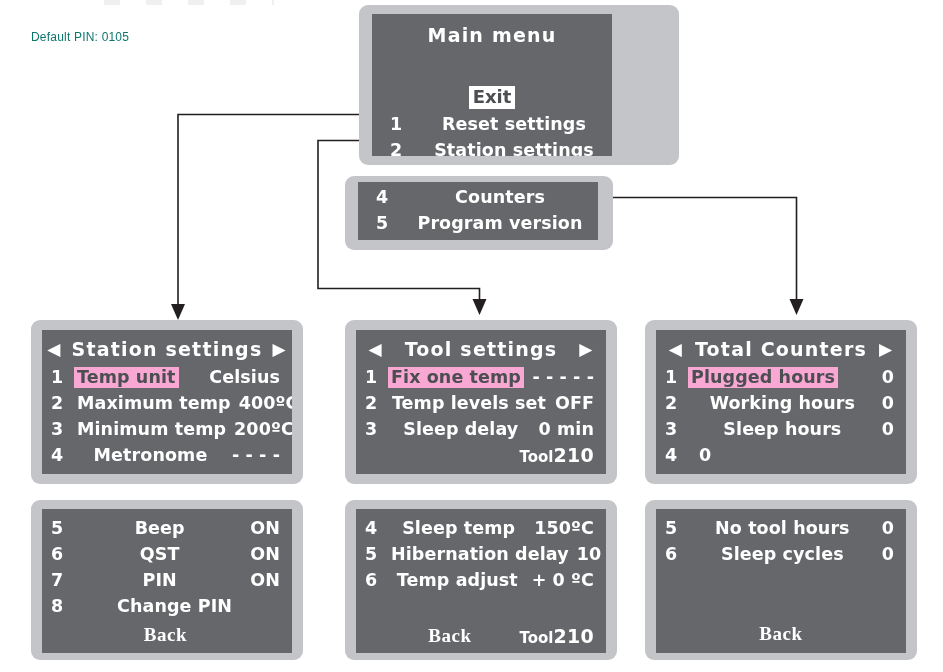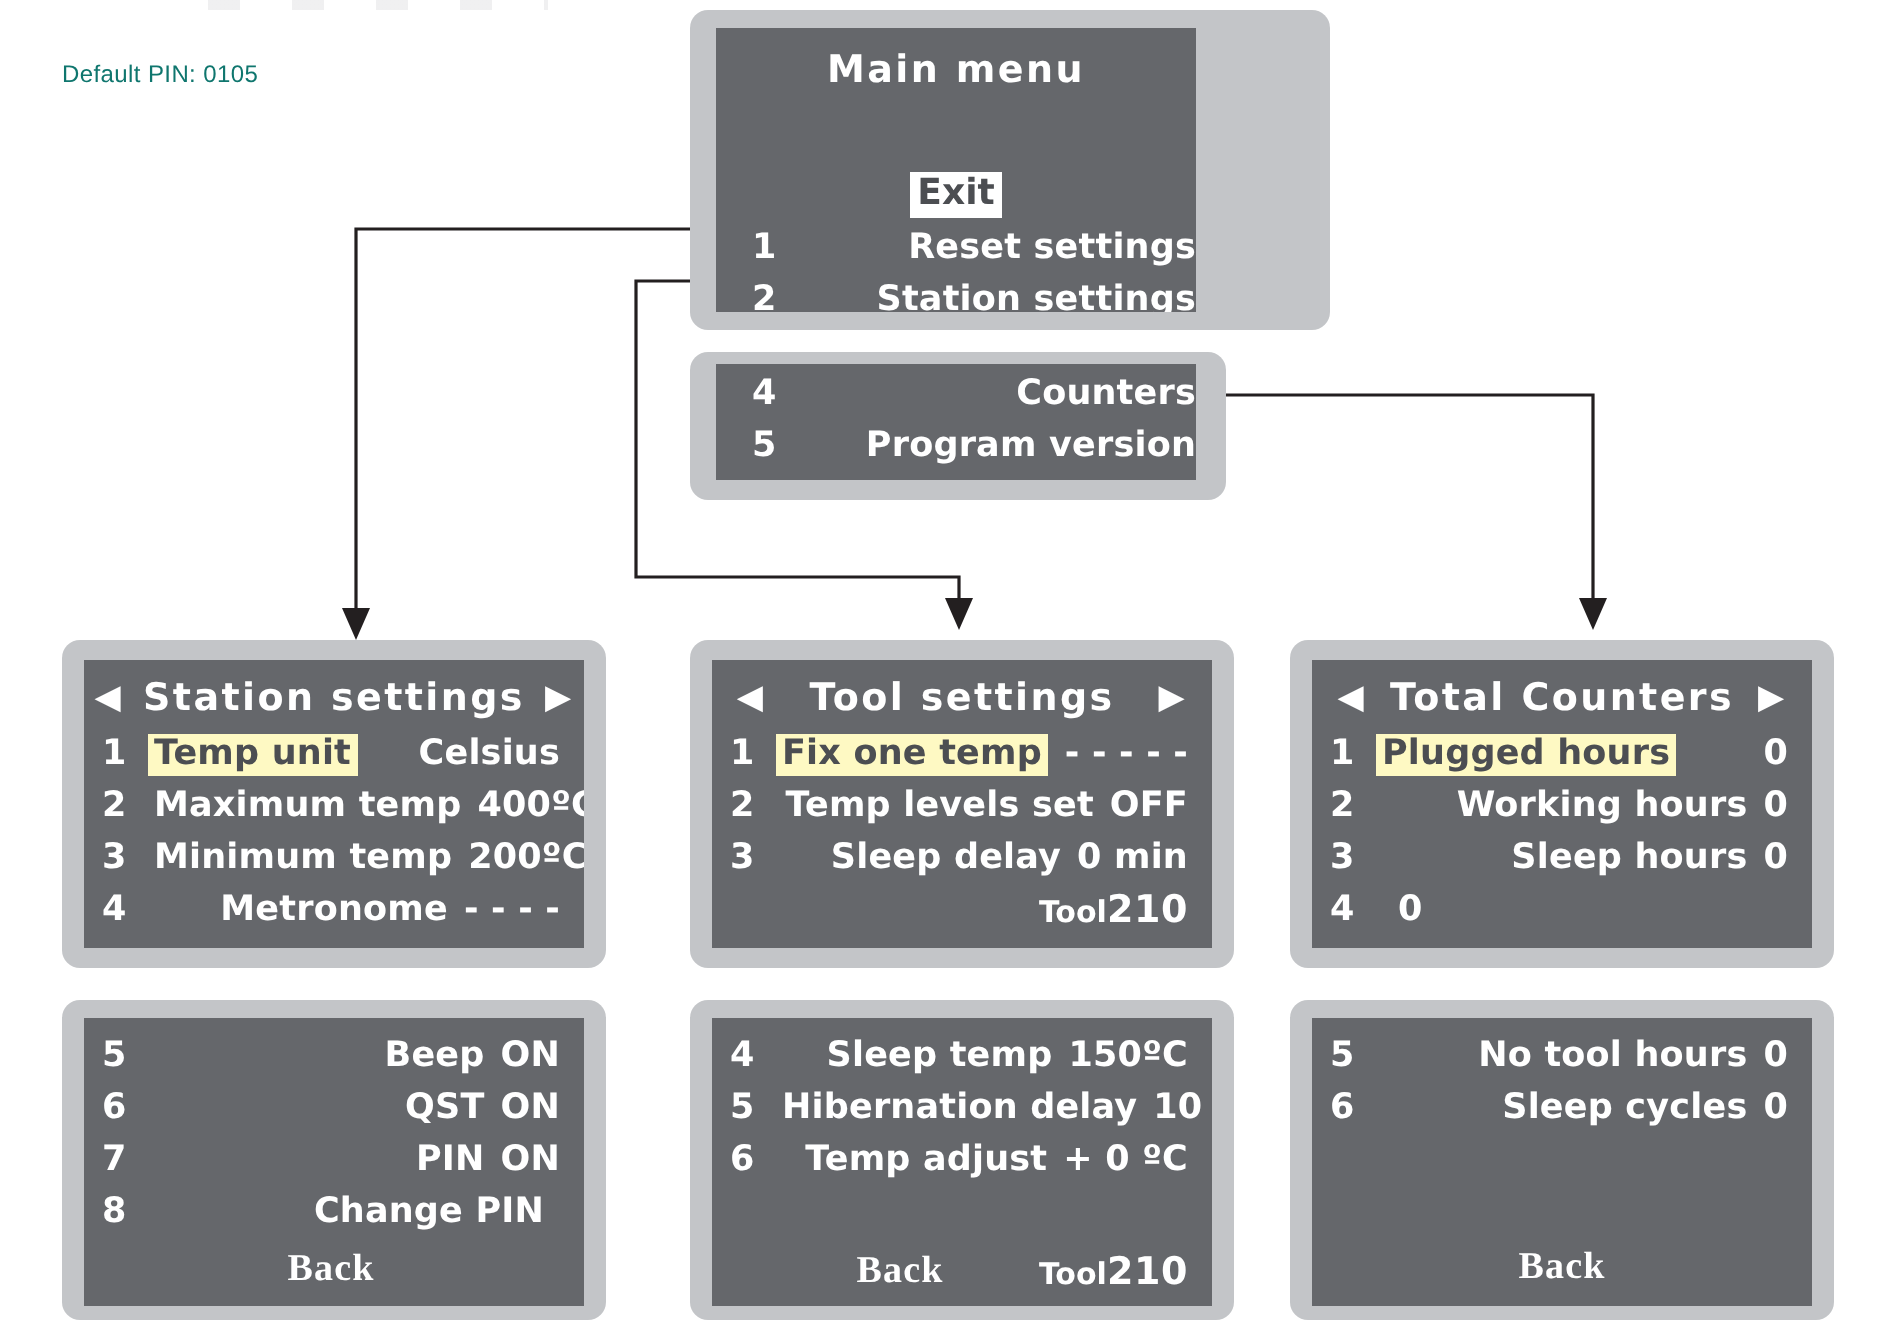--- a/index.html
+++ b/index.html
@@ -54,28 +54,28 @@
     height: 26px;
   }
   .row .num {
     width: 26px;
     flex: 0 0 26px;
     text-align: left;
     font-weight: bold;
   }
   .row .lbl {
     flex: 1 1 auto;
-    text-align: right;
+    text-align: center;
   }
   .row .val {
     flex: 0 0 auto;
     padding-left: 8px;
   }
   .row .lbl.hl {
-    background: #fef9c3;
+    background: #f9a8d4;
     color: #4c4e52;
     display: inline-block;
     flex: 0 0 auto;
     padding: 1px 3px 2px 3px;
     margin-left: -3px;
     line-height: 18px;
   }
 
   .title {
     color: #ffffff;
@@ -159,21 +159,21 @@
     <path d="M362,140.5 L318,140.5 L318,288.5 L479.5,288.5 L479.5,300"></path>
     <path d="M492,197.5 L796.5,197.5 L796.5,300"></path>
   </g>
   <g fill="#231f20" stroke="none">
     <polygon points="171,304 185,304 178,320"></polygon>
     <polygon points="472.5,299 486.5,299 479.5,315"></polygon>
     <polygon points="789.5,299 803.5,299 796.5,315"></polygon>
   </g>
 </svg>
 
-<div class="panel" style="left:345px; top:5px; width:320px; height:160px;">
+<div class="panel" style="left:359px; top:5px; width:320px; height:160px;">
   <div class="screen" style="left:13px; top:9px; width:240px; height:142px;">
 
     <div class="title" style="margin-top:10px;">Main menu</div>
 
     <div style="text-align:center; margin-top:6px;">
       <span class="hl-box" style="font-size:18px; font-weight:bold; font-family:'DejaVu Sans', sans-serif;margin-top:34px;">Exit</span>
     </div>
 
     <div style="margin:5px 0 0 18px;">
       <div class="row">

